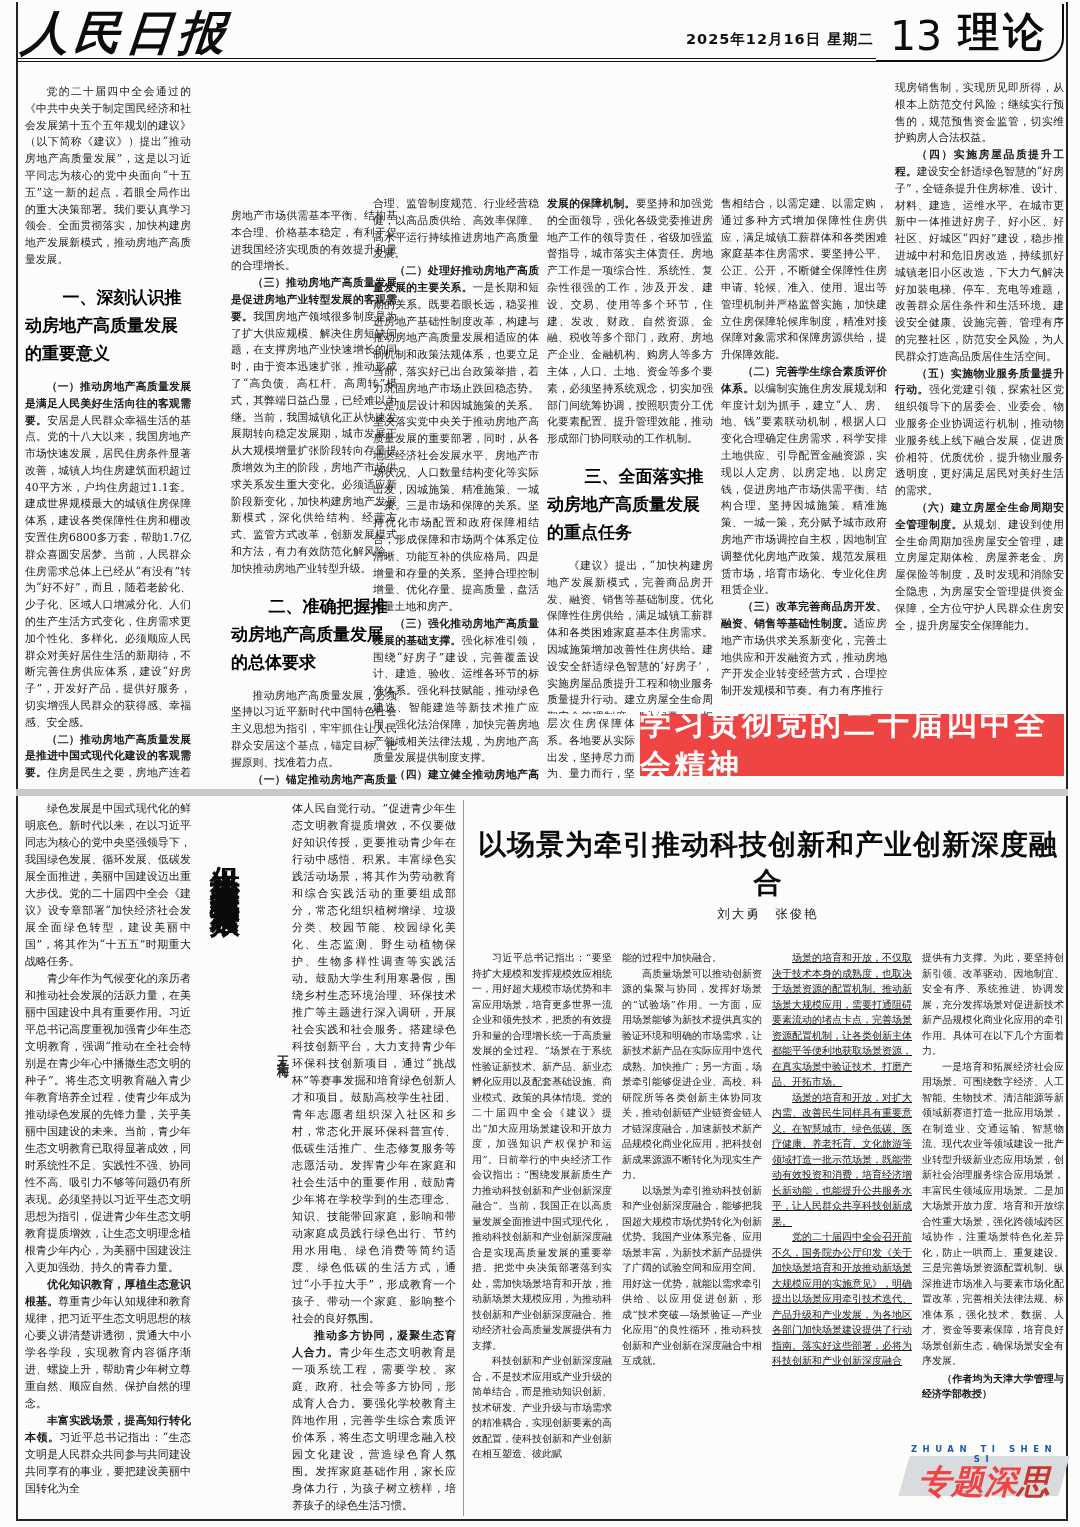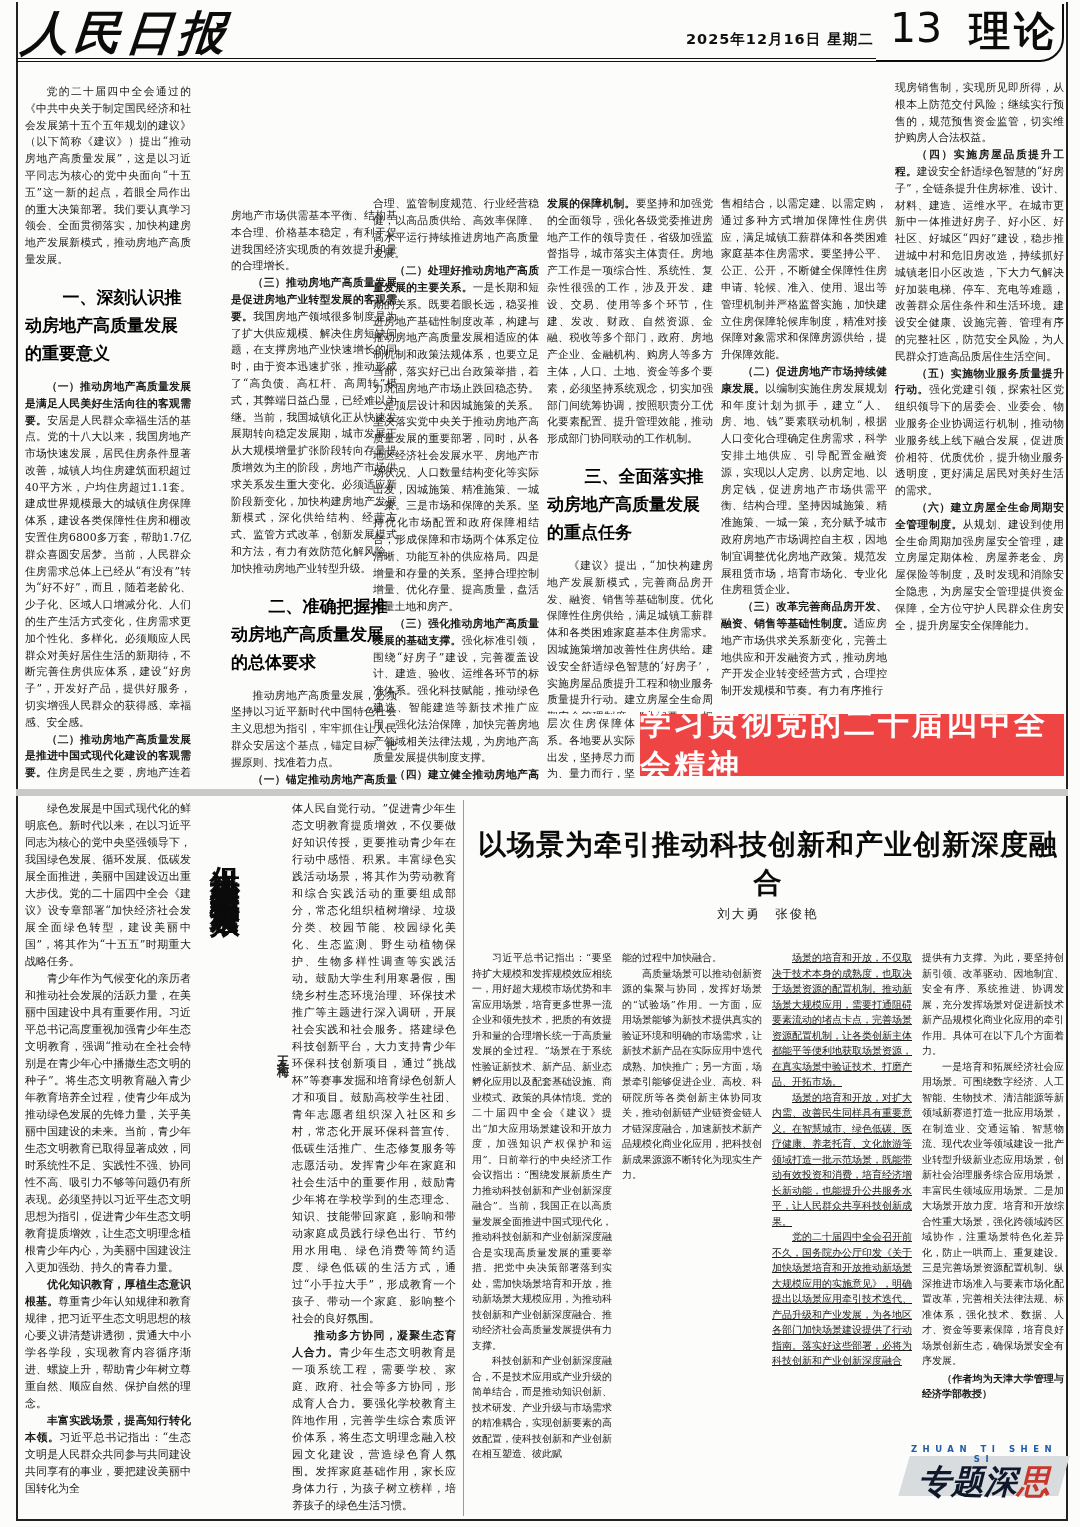--- a/index.html
+++ b/index.html
@@ -7,21 +7,21 @@
         font-family:"DejaVu Serif","Liberation Serif",serif;color:#1a1a1a;overflow:hidden;}
   
   .frame{position:absolute;background:#222;}
   
   .logo{position:absolute;left:22px;top:2px;font-size:47px;font-weight:900;font-style:italic;
         letter-spacing:5px;transform:skewX(-5deg);font-family:"DejaVu Serif",serif;color:#0c0c0c;}
   .mdate{position:absolute;left:686px;top:30px;font-size:14.5px;font-weight:700;letter-spacing:1px;
         font-family:"DejaVu Sans","Liberation Sans",sans-serif;color:#111;}
   .corner{position:absolute;left:876px;top:4px;width:188px;height:58px;box-sizing:border-box;
         border-bottom:2.5px solid #0d0d0d;border-right:2.5px solid #0d0d0d;border-bottom-right-radius:24px;
-        display:flex;align-items:flex-start;gap:27px;padding-left:14px;}
+        display:flex;align-items:flex-end;gap:16px;padding-left:14px;}
   .pgnum{font-size:41px;font-weight:500;font-family:"DejaVu Sans","Liberation Sans",sans-serif;color:#0c0c0c;}
   .sect{font-size:41px;font-weight:900;letter-spacing:4px;font-family:"DejaVu Sans","Liberation Sans",sans-serif;color:#0c0c0c;}
   .dblrule{position:absolute;left:16px;top:58px;width:860px;height:4px;
         border-top:1.5px solid #111;border-bottom:1.5px solid #111;box-sizing:border-box;}
   
   .a1head{position:absolute;left:199px;top:92px;width:688px;text-align:center;}
   .a1title{font-size:46px;font-weight:900;letter-spacing:14px;text-indent:14px;
         font-family:"DejaVu Sans","Liberation Sans",sans-serif;color:#0b0b0b;}
   .a1author{margin-top:18px;font-size:13px;letter-spacing:8px;color:#222;}
   .col{position:absolute;overflow:hidden;text-align:justify;}
@@ -97,21 +97,21 @@
   <div class="col a1col" style="left:547px;top:196px;width:166px;height:518px;">
       <p class="blk cont"><span class="lead">发展的保障机制。</span>要坚持和加强党的全面领导，强化各级党委推进房地产工作的领导责任，省级加强监督指导，城市落实主体责任。房地产工作是一项综合性、系统性、复杂性很强的工作，涉及开发、建设、交易、使用等多个环节，住建、发改、财政、自然资源、金融、税收等多个部门，政府、房地产企业、金融机构、购房人等多方主体，人口、土地、资金等多个要素，必须坚持系统观念，切实加强部门间统筹协调，按照职责分工优化要素配置、提升管理效能，推动形成部门协同联动的工作机制。</p>
       <p class="blk h">三、全面落实推动房地产高质量发展的重点任务</p>
       <p class="blk p">《建议》提出，“加快构建房地产发展新模式，完善商品房开发、融资、销售等基础制度。优化保障性住房供给，满足城镇工薪群体和各类困难家庭基本住房需求。因城施策增加改善性住房供给。建设安全舒适绿色智慧的‘好房子’，实施房屋品质提升工程和物业服务质量提升行动。建立房屋全生命周期安全管理制度。”我们要准确把握、扎实推进，以实际行动把推动房地产高质量发展各项工作落到实处。</p>
     </div>
   <div class="col a1col" style="left:547px;top:716px;width:88px;height:62px;">
       <p class="blk cont">层次住房保障体系。各地要从实际出发，坚持尽力而为、量力而行，坚持货币与实物相结合，配租与配</p>
     </div>
   <div class="col a1col" style="left:721px;top:196px;width:166px;height:512px;">
       <p class="blk cont">售相结合，以需定建、以需定购，通过多种方式增加保障性住房供应，满足城镇工薪群体和各类困难家庭基本住房需求。要坚持公平、公正、公开，不断健全保障性住房申请、轮候、准入、使用、退出等管理机制并严格监督实施，加快建立住房保障轮候库制度，精准对接保障对象需求和保障房源供给，提升保障效能。</p>
-      <p class="blk p"><span class="lead">（二）促进房地产市场持续健康发展。</span>以编制实施住房发展规划和年度计划为抓手，建立“人、房、地、钱”要素联动机制，根据人口变化合理确定住房需求，科学安排土地供应、引导配置金融资源，实现以人定房、以房定地、以房定钱，促进房地产市场供需平衡、结构合理。坚持因城施策、精准施策、一城一策，充分赋予城市政府房地产市场调控自主权，因地制宜调整优化房地产政策。规范发展租赁市场，培育市场化、专业化住房租赁企业。</p>
+      <p class="blk p"><span class="lead">（二）完善学生综合素质评价体系。</span>以编制实施住房发展规划和年度计划为抓手，建立“人、房、地、钱”要素联动机制，根据人口变化合理确定住房需求，科学安排土地供应、引导配置金融资源，实现以人定房、以房定地、以房定钱，促进房地产市场供需平衡、结构合理。坚持因城施策、精准施策、一城一策，充分赋予城市政府房地产市场调控自主权，因地制宜调整优化房地产政策。规范发展租赁市场，培育市场化、专业化住房租赁企业。</p>
       <p class="blk p"><span class="lead">（三）改革完善商品房开发、融资、销售等基础性制度。</span>适应房地产市场供求关系新变化，完善土地供应和开发融资方式，推动房地产开发企业转变经营方式，合理控制开发规模和节奏。有力有序推行</p>
     </div>
   <div class="col a1col" style="left:895px;top:80px;width:169px;height:630px;">
       <p class="blk cont">现房销售制，实现所见即所得，从根本上防范交付风险；继续实行预售的，规范预售资金监管，切实维护购房人合法权益。</p>
       <p class="blk p"><span class="lead">（四）实施房屋品质提升工程。</span>建设安全舒适绿色智慧的“好房子”，全链条提升住房标准、设计、材料、建造、运维水平。在城市更新中一体推进好房子、好小区、好社区、好城区“四好”建设，稳步推进城中村和危旧房改造，持续抓好城镇老旧小区改造，下大力气解决好加装电梯、停车、充电等难题，改善群众居住条件和生活环境。建设安全健康、设施完善、管理有序的完整社区，防范安全风险，为人民群众打造高品质居住生活空间。</p>
       <p class="blk p"><span class="lead">（五）实施物业服务质量提升行动。</span>强化党建引领，探索社区党组织领导下的居委会、业委会、物业服务企业协调运行机制，推动物业服务线上线下融合发展，促进质价相符、优质优价，提升物业服务透明度，更好满足居民对美好生活的需求。</p>
       <p class="blk p"><span class="lead">（六）建立房屋全生命周期安全管理制度。</span>从规划、建设到使用全生命周期加强房屋安全管理，建立房屋定期体检、房屋养老金、房屋保险等制度，及时发现和消除安全隐患，为房屋安全管理提供资金保障，全方位守护人民群众住房安全，提升房屋安全保障能力。</p>
     </div>
 
   <div class="banner" style="background: #ef4444;">学习贯彻党的二十届四中全会精神</div>
@@ -135,33 +135,34 @@
 
   <div class="a3title">以场景为牵引推动科技创新和产业创新深度融合</div>
   <div class="a3authors">刘大勇　张俊艳</div>
   <div class="col a3col" style="left:472px;top:950px;width:140px;height:566px;">
       <p class="blk p">习近平总书记指出：“要坚持扩大规模和发挥规模效应相统一，用好超大规模市场优势和丰富应用场景，培育更多世界一流企业和领先技术，把质的有效提升和量的合理增长统一于高质量发展的全过程。”场景在于系统性验证新技术、新产品、新业态孵化应用以及配套基础设施、商业模式、政策的具体情境。党的二十届四中全会《建议》提出“加大应用场景建设和开放力度，加强知识产权保护和运用”。日前举行的中央经济工作会议指出：“围绕发展新质生产力推动科技创新和产业创新深度融合”。当前，我国正在以高质量发展全面推进中国式现代化，推动科技创新和产业创新深度融合是实现高质量发展的重要举措。把党中央决策部署落到实处，需加快场景培育和开放，推动新场景大规模应用，为推动科技创新和产业创新深度融合、推动经济社会高质量发展提供有力支撑。</p>
       <p class="blk p">科技创新和产业创新深度融合，不是技术应用或产业升级的简单结合，而是推动知识创新、技术研发、产业升级与市场需求的精准耦合，实现创新要素的高效配置，使科技创新和产业创新在相互塑造、彼此赋</p>
     </div>
   <div class="col a3col" style="left:622px;top:950px;width:140px;height:566px;">
       <p class="blk cont">能的过程中加快融合。</p>
       <p class="blk p">高质量场景可以推动创新资源的集聚与协同，发挥好场景的“试验场”作用。一方面，应用场景能够为新技术提供真实的验证环境和明确的市场需求，让新技术新产品在实际应用中迭代成熟、加快推广；另一方面，场景牵引能够促进企业、高校、科研院所等各类创新主体协同攻关，推动创新链产业链资金链人才链深度融合，加速新技术新产品规模化商业化应用，把科技创新成果源源不断转化为现实生产力。</p>
+      <p class="blk p">以场景为牵引推动科技创新和产业创新深度融合，能够把我国超大规模市场优势转化为创新优势。我国产业体系完备、应用场景丰富，为新技术新产品提供了广阔的试验空间和应用空间。用好这一优势，就能以需求牵引供给、以应用促进创新，形成“技术突破—场景验证—产业化应用”的良性循环，推动科技创新和产业创新在深度融合中相互成就。</p>
     </div>
   <div class="col a3col" style="left:772px;top:950px;width:140px;height:566px;text-decoration:underline;">
       <p class="blk p">场景的培育和开放，不仅取决于技术本身的成熟度，也取决于场景资源的配置机制。推动新场景大规模应用，需要打通阻碍要素流动的堵点卡点，完善场景资源配置机制，让各类创新主体都能平等便利地获取场景资源，在真实场景中验证技术、打磨产品、开拓市场。</p>
       <p class="blk p">场景的培育和开放，对扩大内需、改善民生同样具有重要意义。在智慧城市、绿色低碳、医疗健康、养老托育、文化旅游等领域打造一批示范场景，既能带动有效投资和消费，培育经济增长新动能，也能提升公共服务水平，让人民群众共享科技创新成果。</p>
       <p class="blk p">党的二十届四中全会召开前不久，国务院办公厅印发《关于加快场景培育和开放推动新场景大规模应用的实施意见》，明确提出以场景应用牵引技术迭代、产品升级和产业发展，为各地区各部门加快场景建设提供了行动指南。落实好这些部署，必将为科技创新和产业创新深度融合</p>
     </div>
   <div class="col a3col" style="left:922px;top:950px;width:142px;height:486px;">
       <p class="blk cont">提供有力支撑。为此，要坚持创新引领、改革驱动、因地制宜、安全有序、系统推进、协调发展，充分发挥场景对促进新技术新产品规模化商业化应用的牵引作用。具体可在以下几个方面着力。</p>
       <p class="blk p">一是培育和拓展经济社会应用场景。可围绕数字经济、人工智能、生物技术、清洁能源等新领域新赛道打造一批应用场景，在制造业、交通运输、智慧物流、现代农业等领域建设一批产业转型升级新业态应用场景，创新社会治理服务综合应用场景，丰富民生领域应用场景。二是加大场景开放力度。培育和开放综合性重大场景，强化跨领域跨区域协作，注重场景特色化差异化，防止一哄而上、重复建设。三是完善场景资源配置机制。纵深推进市场准入与要素市场化配置改革，完善相关法律法规、标准体系，强化技术、数据、人才、资金等要素保障，培育良好场景创新生态，确保场景安全有序发展。</p>
       <p class="blk footer">（作者均为天津大学管理与经济学部教授）</p>
     </div>
 
   <div class="badge">
     <div class="badge-bg"></div>
     <div class="badge-inner">
       <span class="badge-py" style="color: rgb(31, 91, 168);">ZHUAN TI SHEN SI</span>
-      <span class="badge-main"><span style="color: #0f172a;">专题深</span><span style="color: rgb(200, 55, 45);">思</span></span>
+      <span class="badge-main"><span style="color: #ef4444;">专题深</span><span style="color: rgb(200, 55, 45);">思</span></span>
     </div>
   </div>
 
 </div>
 
 </body></html>

